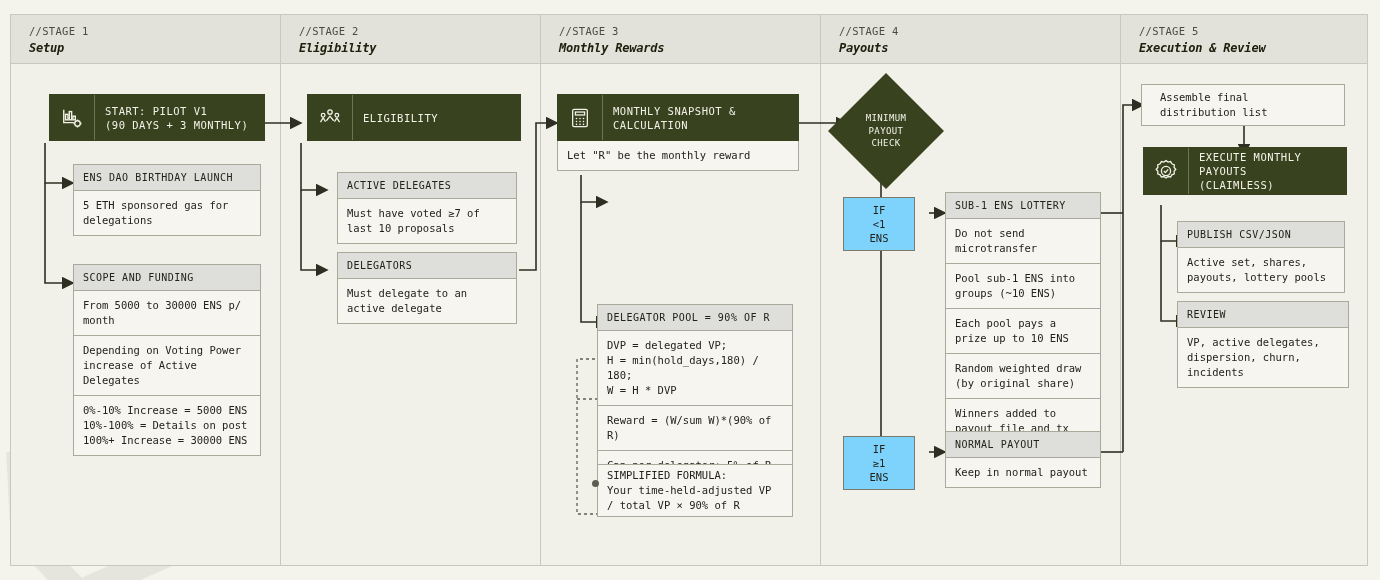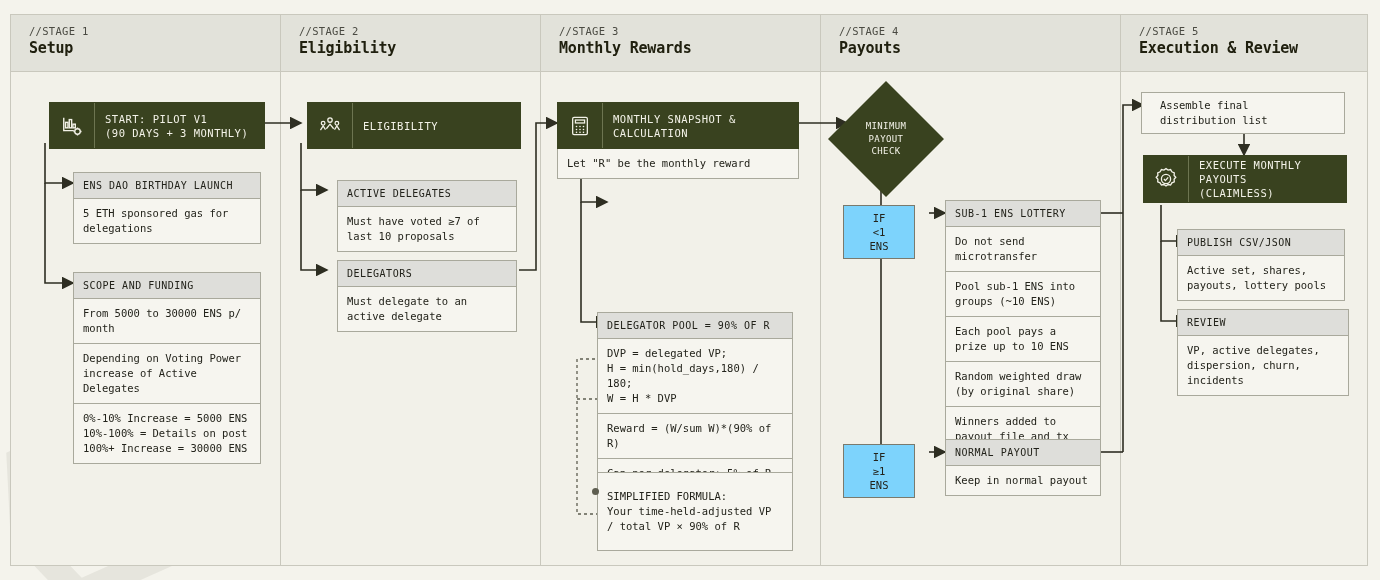--- a/index.html
+++ b/index.html
@@ -17,43 +17,43 @@
     position:absolute;left:10px;top:14px;width:1358px;height:552px;
     border:1px solid #c9c8bd;background:#f2f1e9;
     box-sizing:border-box;display:flex;z-index:1;
   }
   .col{
     position:relative;border-right:1px solid #c9c8bd;
     box-sizing:border-box;height:100%;
   }
   .col:last-child{border-right:none;}
   .col-head{
-    height:57px;background:#e2e2da;border-bottom:1px solid #c9c8bd;
+    height:49px;background:#e2e2da;border-bottom:1px solid #c9c8bd;
     box-sizing:border-box;padding:9px 0 0 18px;
   }
   .stage-kicker{font-size:10.5px;color:#4a4a42;letter-spacing:.3px;line-height:14px;}
-  .stage-title{font-size:15px;color:#20200f;line-height:20px;font-weight:700;letter-spacing:-.2px;}
+  .stage-title{font-size:12px;color:#20200f;line-height:20px;font-weight:700;letter-spacing:-.2px;font-style:italic;}
   .col-body{position:relative;height:495px;}
 
   
   .node{position:absolute;box-sizing:border-box;z-index:3;}
   .card{border:1px solid #a9a99c;background:#f6f5ef;box-sizing:border-box;}
   .card .hdr{
     background:#dededa;border-bottom:1px solid #a9a99c;
     font-size:10px;letter-spacing:.5px;color:#22221a;
     padding:6px 9px;line-height:13px;
   }
   .card .row{
     border-bottom:1px solid #a9a99c;font-size:10.5px;color:#23231b;
     padding:7px 9px;line-height:15px;
   }
   .card .row:last-child{border-bottom:none;}
   .plain{
     border:1px solid #a9a99c;background:#f6f5ef;box-sizing:border-box;
-    font-size:10.5px;color:#23231b;padding:16px 9px;line-height:15px;
+    font-size:10.5px;color:#23231b;padding:3px 9px;line-height:15px;
   }
 
   
   .dark{
     display:flex;align-items:stretch;background:#39421f;
     border:1px solid #39421f;box-sizing:border-box;
   }
   .dark .ico{
     width:44px;min-width:44px;display:flex;align-items:center;justify-content:center;
     border-right:1px solid #6d7551;

